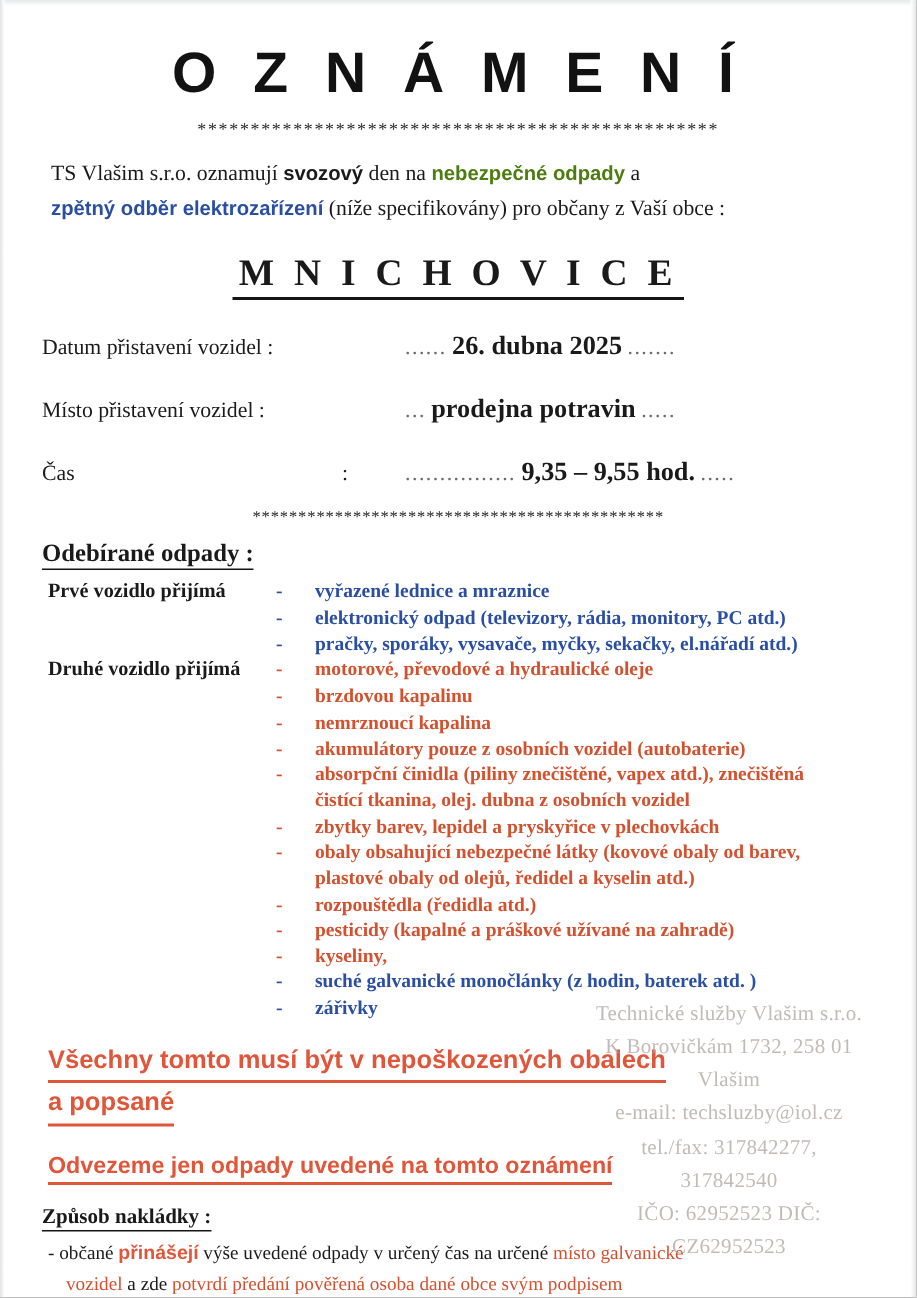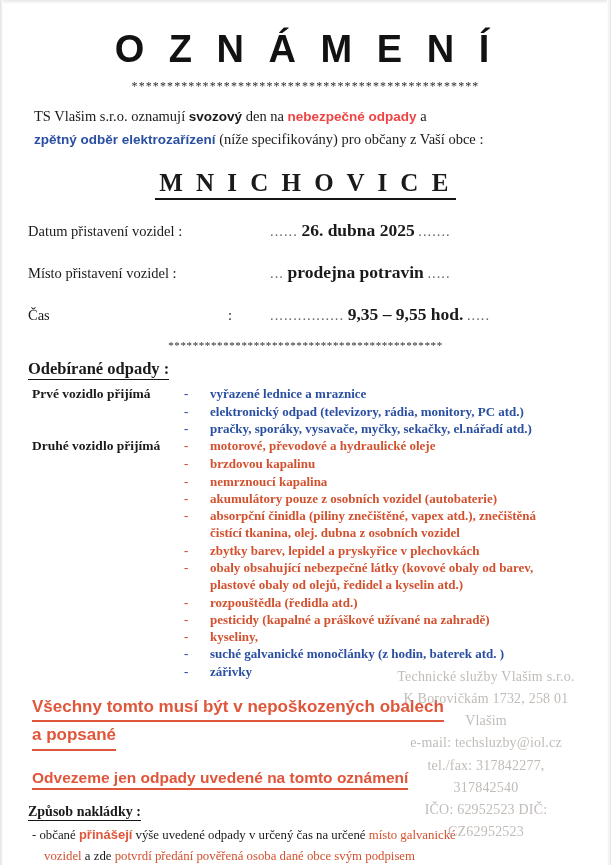--- a/index.html
+++ b/index.html
@@ -59,21 +59,21 @@
   
   .intro {
     margin: 11px 6px 0 6px;
     font-size: 14.5px;
     line-height: 1.62;
     text-align: justify;
     text-align-last: left;
   }
   .intro .ln1 { display: block; text-align: center; }
   .b-sans { font-family: "Liberation Sans", sans-serif; font-weight: bold; font-size: 13.5px; }
-  .red { color: #ef4444; }
+  .red { color: #4d7c0f; }
   .blue-b { color: #2a4fa2; font-weight: bold; }
 
   
   .village {
     text-align: center;
     font-weight: bold;
     font-size: 25px;
     letter-spacing: 3.5px;
     margin: 17px 0 0 0;
     padding-bottom: 2px;

